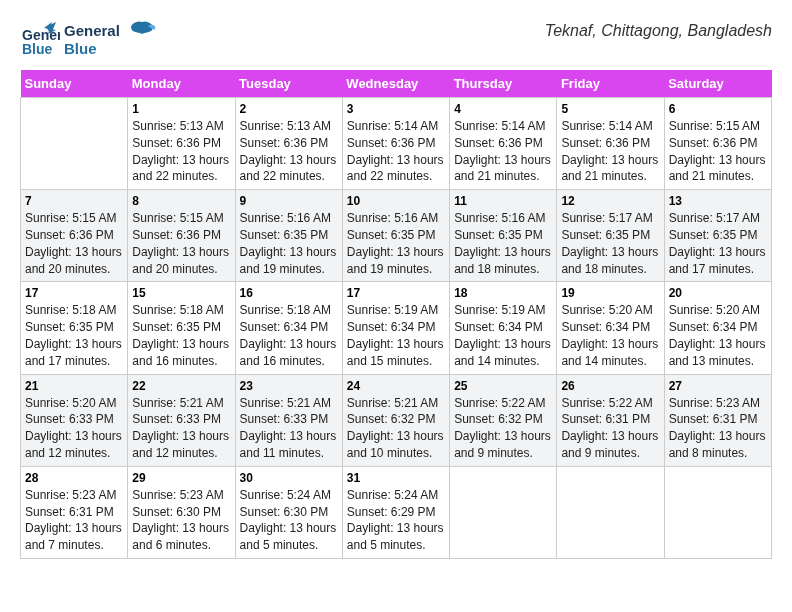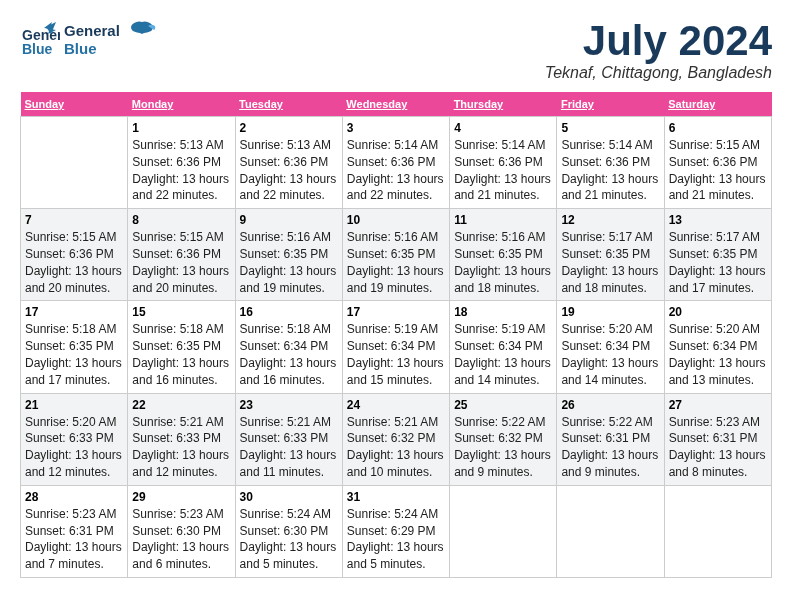--- a/index.html
+++ b/index.html
@@ -35,27 +35,26 @@
       color: #333;
       margin-top: 2px;
       font-style: italic;
     }
     table {
       width: 100%;
       border-collapse: collapse;
       font-size: 11px;
     }
     thead tr th {
-      background-color: #ec4899;
+      background-color: #d946ef;
       color: white;
       padding: 6px 4px;
       text-align: left;
-      font-size: 11px;
+      font-size: 13px;
       font-weight: bold;
-      text-decoration: underline;
     }
     tbody tr td {
       border: 1px solid #ccc;
       vertical-align: top;
       padding: 4px;
       min-height: 80px;
       width: 14.28%;
     }
     .day-number {
       font-weight: bold;
@@ -92,21 +91,20 @@
     <div style="display:flex; flex-direction:column; font-weight:bold; font-size:15px; line-height:1.2;">
       <span style="color:#1a3a5c;">General</span>
       <span style="color:#2471a3;">Blue</span>
     </div>
     <svg width="28" height="30" viewBox="0 0 28 30" style="margin-left:4px; margin-top:-10px;">
       <path d="M14 2 C18 0, 28 4, 24 10 C22 13, 16 12, 14 14 C12 12, 6 13, 4 10 C0 4, 10 0, 14 2Z" fill="#2471a3"></path>
       <path d="M20 6 C24 3, 30 6, 26 10" fill="#5dade2" stroke="none"></path>
     </svg>
   </div>
   <div class="title-section">
-    <div class="month-year">July 2024</div>
     <div class="location">Teknaf, Chittagong, Bangladesh</div>
   </div>
 </div>
 
 <table>
   <thead>
     <tr>
     <th>Sunday</th>
         <th>Monday</th>
         <th>Tuesday</th>

